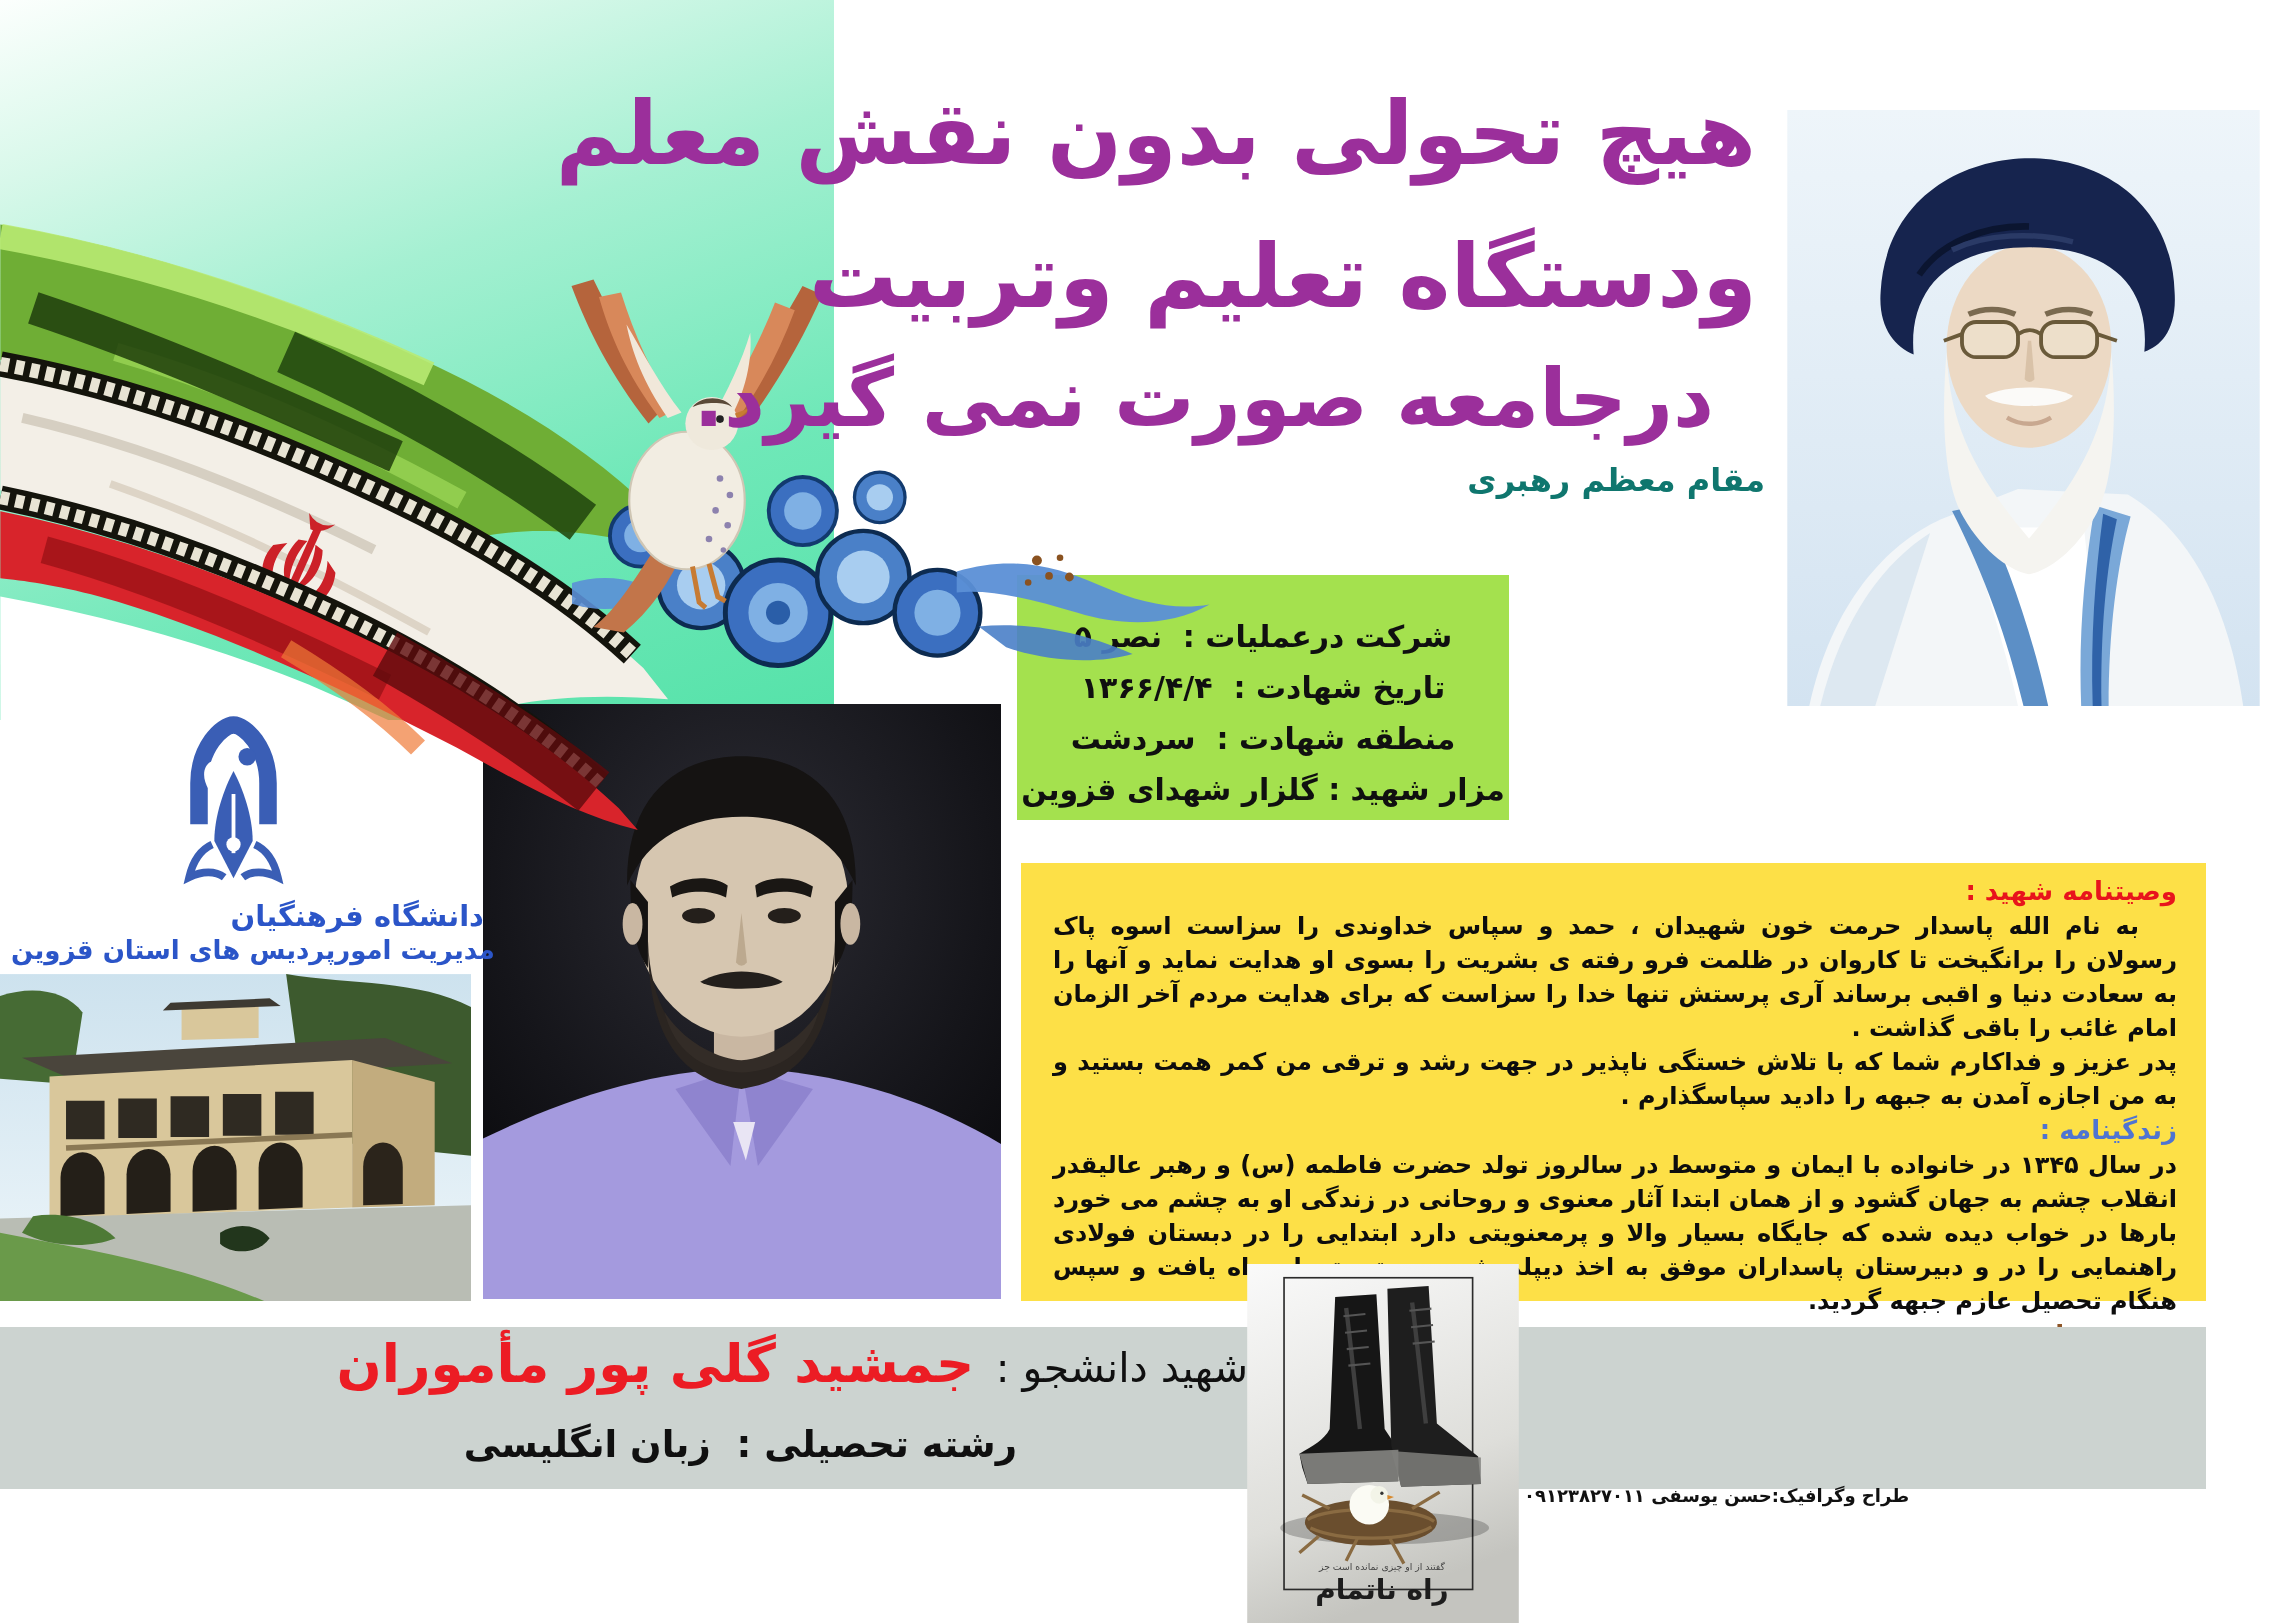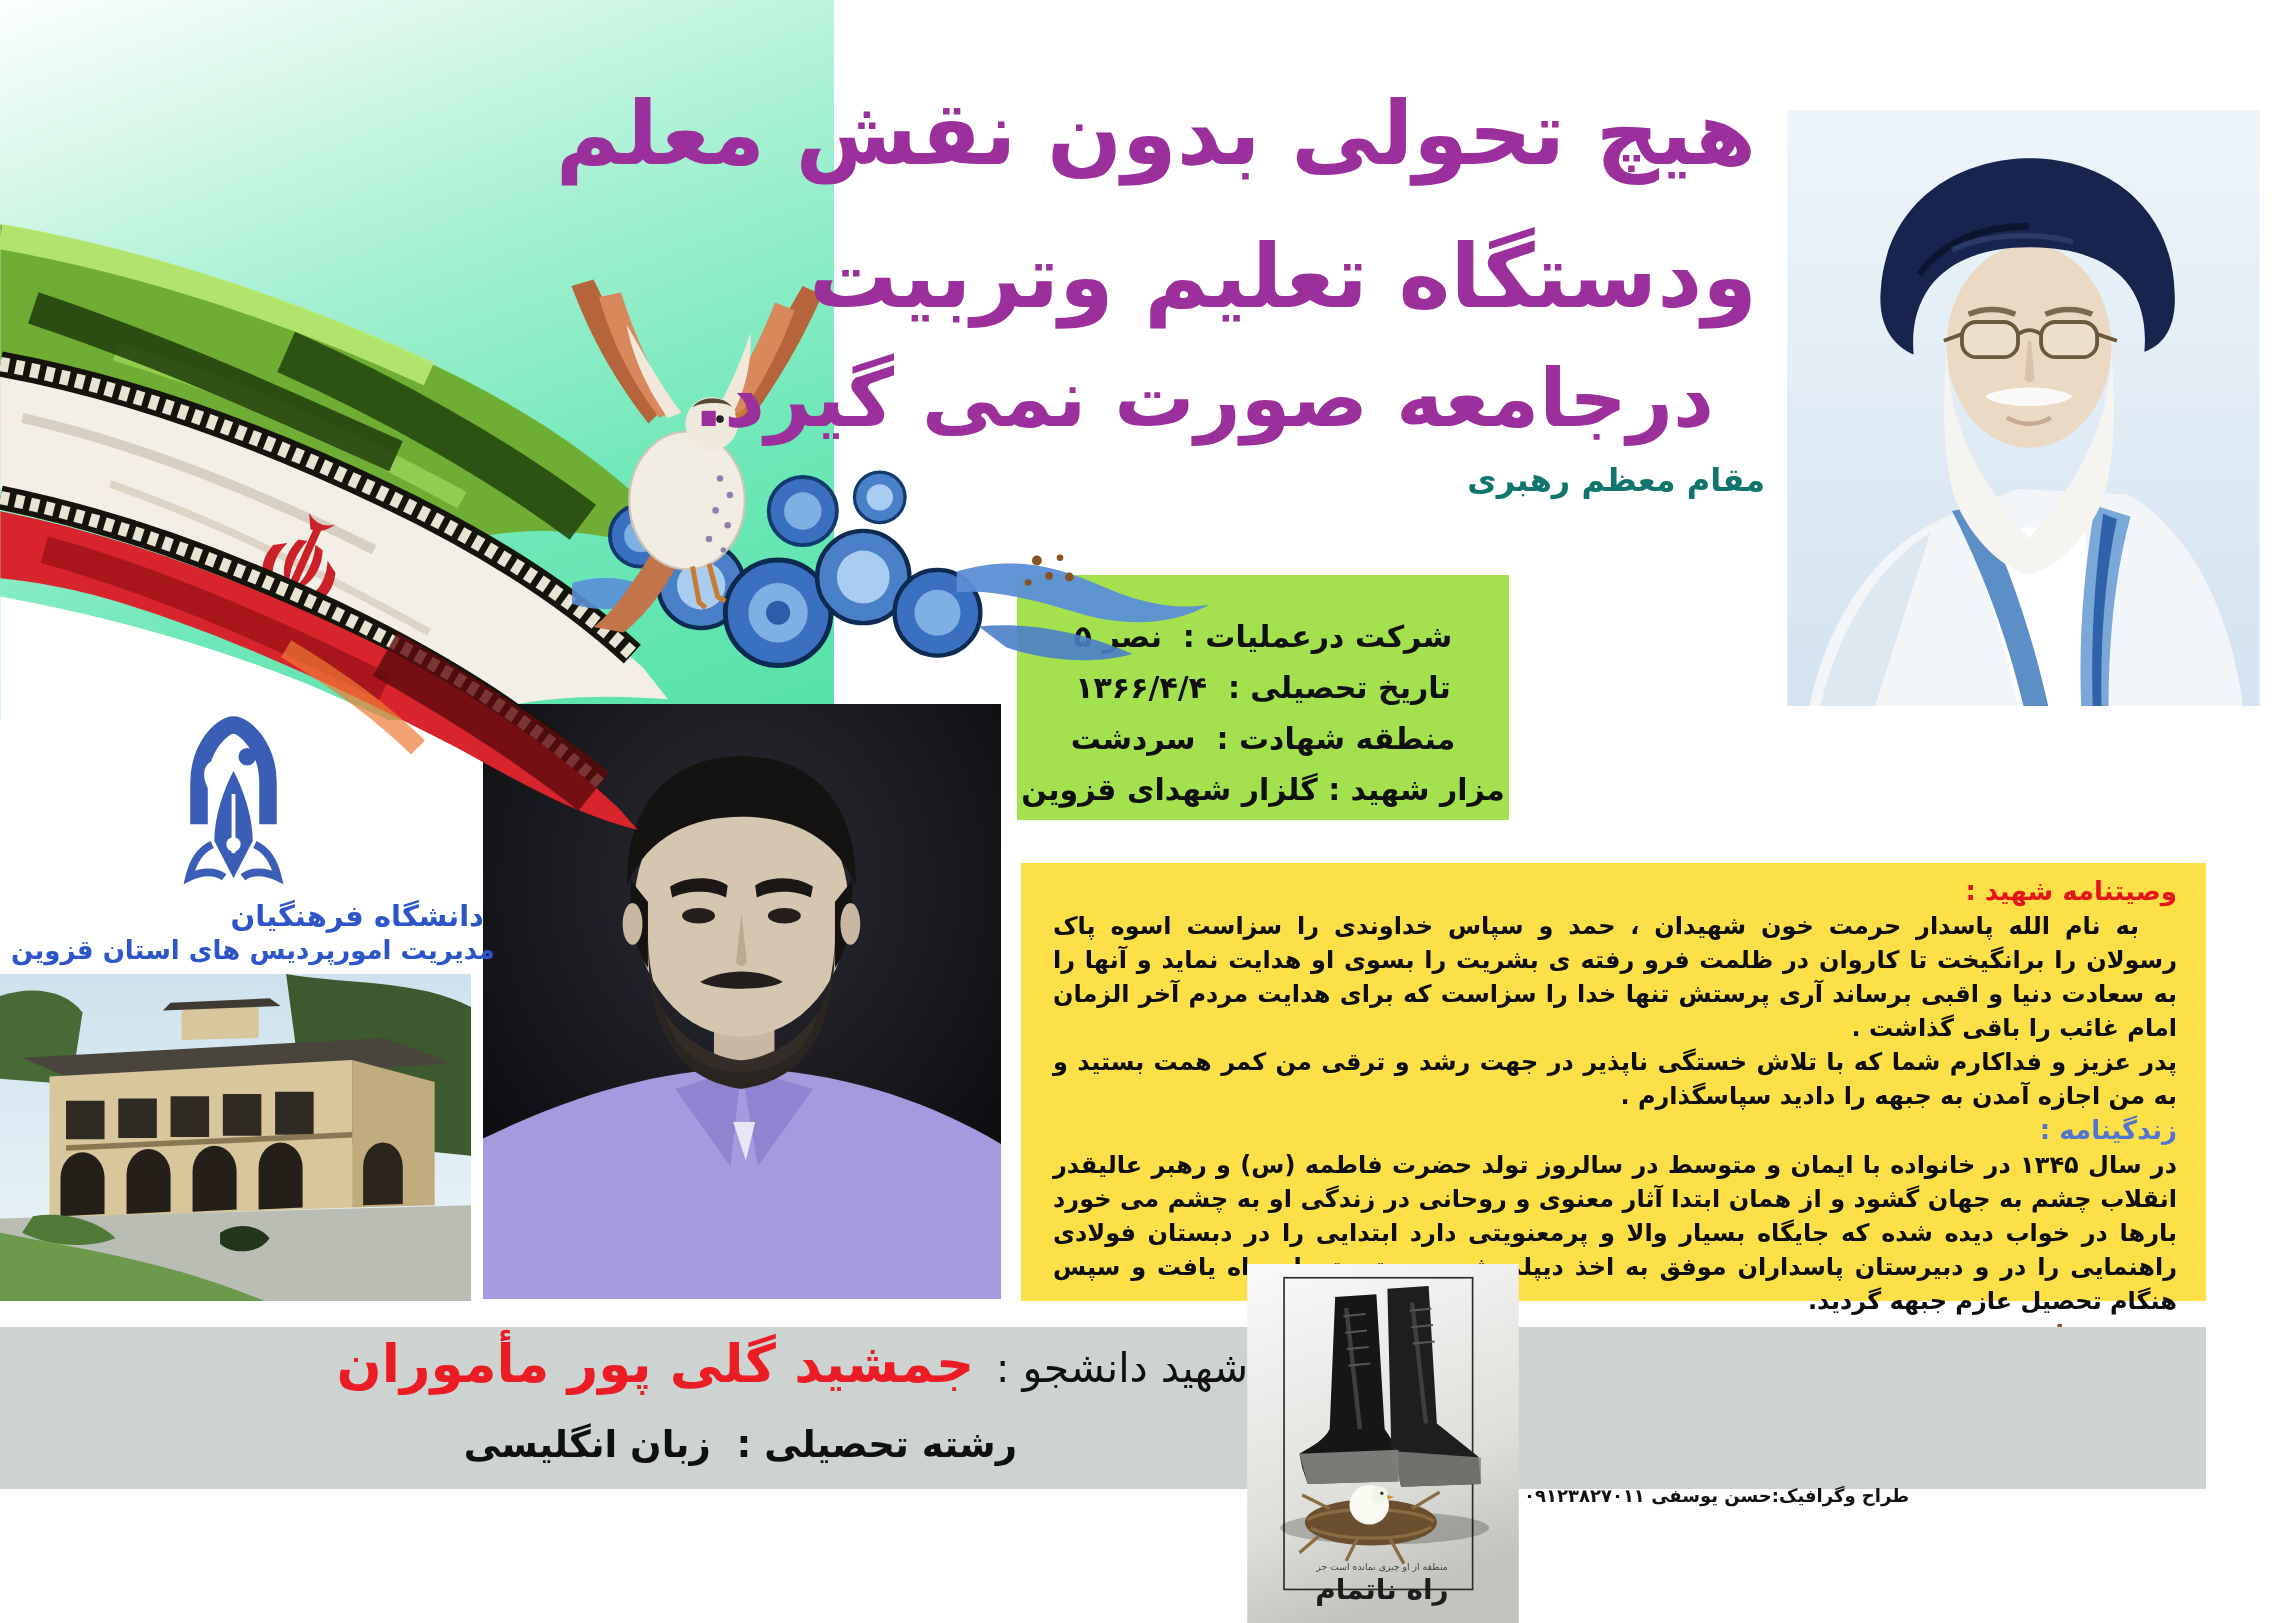--- a/index.html
+++ b/index.html
@@ -134,21 +134,21 @@
     <path d="M0,905 C230,952 460,1040 660,1140 C830,1225 980,1325 1090,1425" stroke="#14140c" stroke-width="44" fill="none"></path>
     <path d="M0,905 C230,952 460,1040 660,1140 C830,1225 980,1325 1090,1425" stroke="#e8e4d4" stroke-width="24" fill="none" stroke-dasharray="16 12"></path>
     <path d="M0,930 C240,978 470,1068 680,1170 C860,1260 1010,1362 1125,1470 L1160,1510 C1040,1480 940,1420 830,1360 C620,1250 380,1140 180,1085 C100,1064 40,1056 0,1052 Z" fill="#d8242b"></path>
     <path d="M80,1000 C300,1060 520,1160 700,1250" stroke="#a01318" stroke-width="50" fill="none" opacity="0.85"></path>
     <path d="M700,1190 C860,1280 980,1360 1080,1440" stroke="#5e0a0c" stroke-width="90" fill="none" opacity="0.8"></path>
     <path d="M520,1180 C620,1240 700,1300 760,1360" stroke="#f07a38" stroke-width="36" fill="none" opacity="0.7"></path>
   </svg>
 
   <div class="info-box">
     <div class="ib-line"><span>شرکت درعملیات :</span>&nbsp;&nbsp;<span>نصر ۵</span></div>
-    <div class="ib-line"><span>تاریخ تحصیلی :</span>&nbsp;&nbsp;<span>۱۳۶۶/۴/۴</span></div>
+    <div class="ib-line"><span>تاریخ شهادت :</span>&nbsp;&nbsp;<span>۱۳۶۶/۴/۴</span></div>
     <div class="ib-line"><span>منطقه شهادت :</span>&nbsp;&nbsp;<span>سردشت</span></div>
     <div class="ib-line"><span>مزار شهید :</span>&nbsp;<span>گلزار شهدای قزوین</span></div>
   </div>
 
   <svg class="clouds-svg" viewBox="0 0 1170 500">
     <ellipse cx="60" cy="270" rx="80" ry="28" fill="#5b8fd6" opacity="0.9"></ellipse>
     <g>
       <circle cx="420" cy="120" r="62" fill="#3b6fc0" stroke="#123a6e" stroke-width="7"></circle>
       <circle cx="420" cy="120" r="34" fill="#7fb0e4"></circle>
       <circle cx="560" cy="95" r="46" fill="#4a80c8" stroke="#123a6e" stroke-width="6"></circle>
@@ -327,19 +327,19 @@
     </g>
     <g>
       <ellipse cx="225" cy="470" rx="120" ry="42" fill="#6a4e2e"></ellipse>
       <path d="M110,465 C150,440 300,440 340,468 M115,480 C170,505 290,505 335,478 M150,445 L100,420 M300,445 L350,415 M200,500 L180,540 M260,500 L285,545 M130,495 L95,525" stroke="#8a6b42" stroke-width="6" fill="none"></path>
       <circle cx="222" cy="438" r="36" fill="#fbfbf4"></circle>
       <circle cx="240" cy="420" r="16" fill="#f3f4e8"></circle>
       <circle cx="245" cy="417" r="3" fill="#333333"></circle>
       <path d="M255,420 l12,4 l-12,5 z" fill="#d88a2e"></path>
     </g>
   </svg>
-  <div class="boots-cap-small">منطقه از او چیزی نمانده است جز</div>
+  <div class="boots-cap-small">گفتند از او چیزی نمانده است جز</div>
   <div class="boots-cap-main">راه ناتمام</div>
 
   <div class="credit">طراح وگرافیک:حسن یوسفی ۰۹۱۲۳۸۲۷۰۱۱</div>
 
 </div>
 
 
 </body></html>

